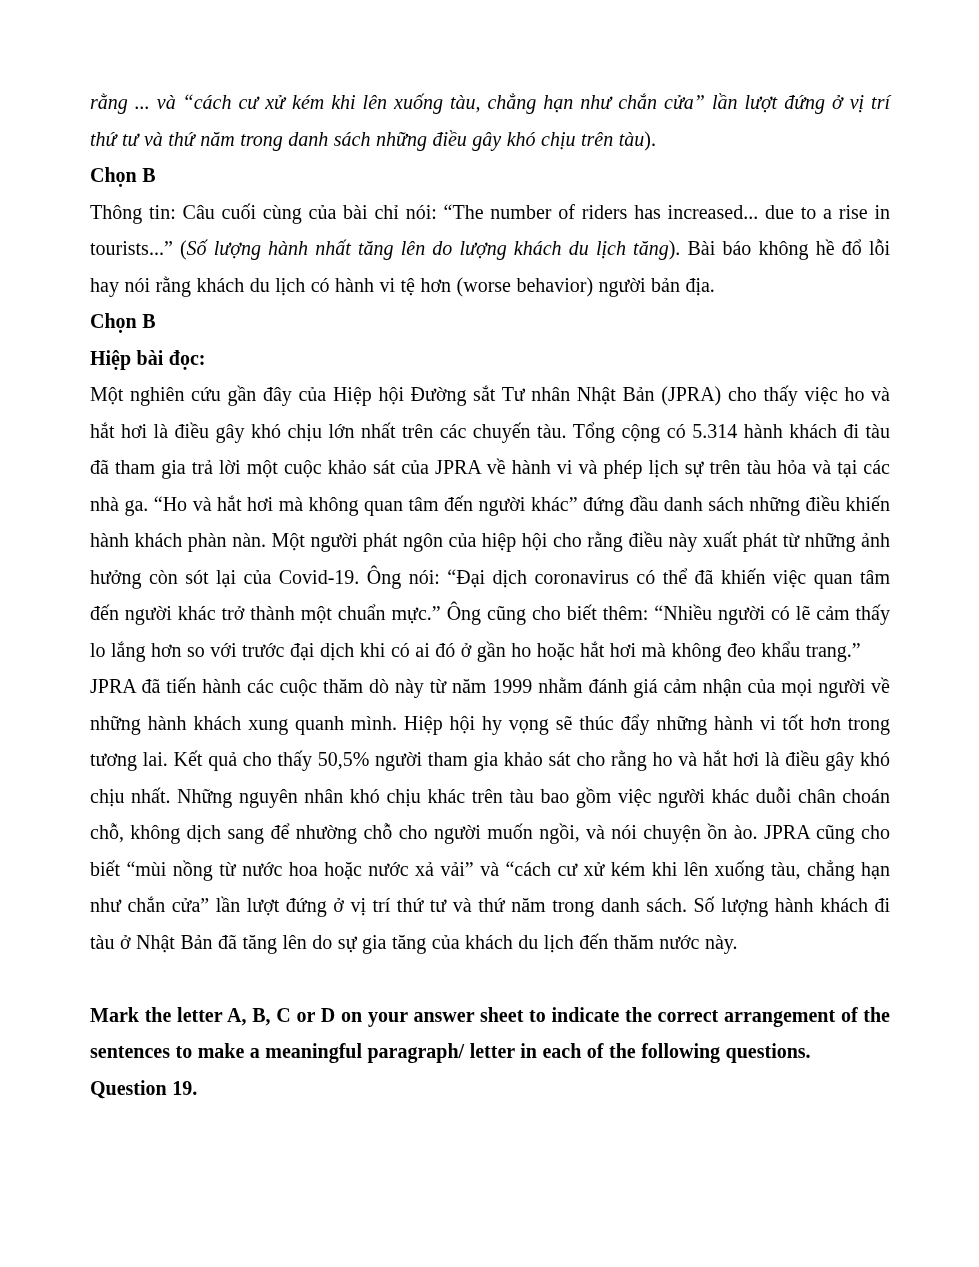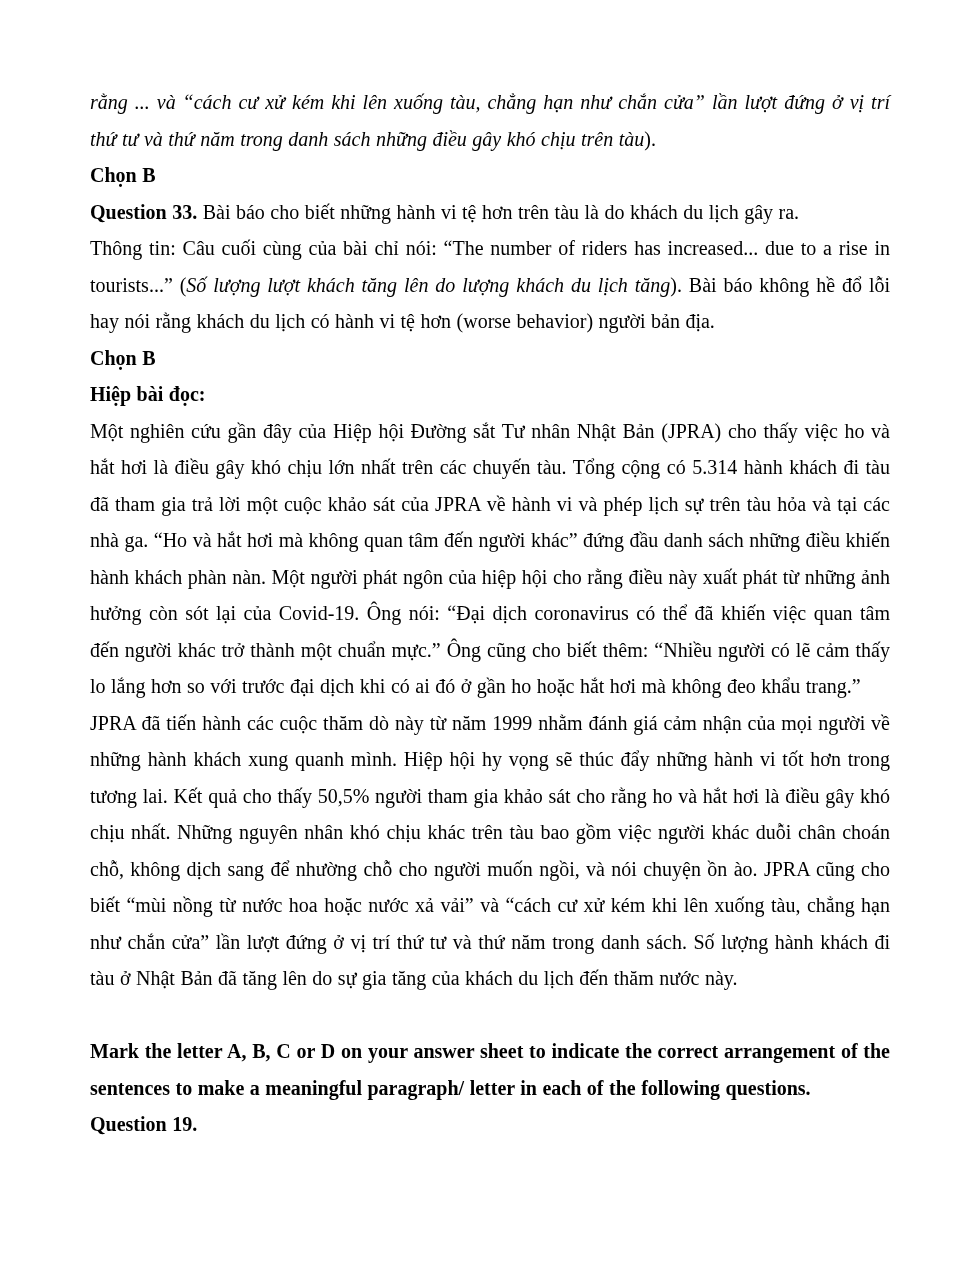--- a/index.html
+++ b/index.html
@@ -38,22 +38,21 @@
   .run.bold   { font-weight: 700; font-style: normal; margin-top: 13px; }
   .run.italic { font-weight: 400; font-style: italic; }
 </style>
 </head>
 <body>
 
 <div class="page">
   <div class="doc-body">
       <p class="para"><span class="run italic">rằng ... và “cách cư xử kém khi lên xuống tàu, chẳng hạn như chắn cửa” lần lượt đứng ở vị trí thứ tư và thứ năm trong danh sách những điều gây khó chịu trên tàu</span><span class="run normal">).</span></p>
       <p class="para"><span class="run bold">Chọn B</span></p>
-      <p class="para"><span class="run bold">Question 33. </span><span class="run normal">Bài báo cho biết những hành vi tệ hơn trên tàu là do khách du lịch gây ra.</span></p>
-      <p class="para"><span class="run normal">Thông tin: Câu cuối cùng của bài chỉ nói: “The number of riders has increased... due to a rise in tourists...” (</span><span class="run italic">Số lượng lượt khách tăng lên do lượng khách du lịch tăng</span><span class="run normal">). Bài báo không hề đổ lỗi hay nói rằng khách du lịch có hành vi tệ hơn (worse behavior) người bản địa.</span></p>
+      <p class="para"><span class="run normal">Thông tin: Câu cuối cùng của bài chỉ nói: “The number of riders has increased... due to a rise in tourists...” (</span><span class="run italic">Số lượng hành nhất tăng lên do lượng khách du lịch tăng</span><span class="run normal">). Bài báo không hề đổ lỗi hay nói rằng khách du lịch có hành vi tệ hơn (worse behavior) người bản địa.</span></p>
       <p class="para"><span class="run bold">Chọn B</span></p>
       <p class="para"><span class="run bold">Hiệp bài đọc:</span></p>
       <p class="para"><span class="run normal">Một nghiên cứu gần đây của Hiệp hội Đường sắt Tư nhân Nhật Bản (JPRA) cho thấy việc ho và hắt hơi là điều gây khó chịu lớn nhất trên các chuyến tàu. Tổng cộng có 5.314 hành khách đi tàu đã tham gia trả lời một cuộc khảo sát của JPRA về hành vi và phép lịch sự trên tàu hỏa và tại các nhà ga. “Ho và hắt hơi mà không quan tâm đến người khác” đứng đầu danh sách những điều khiến hành khách phàn nàn. Một người phát ngôn của hiệp hội cho rằng điều này xuất phát từ những ảnh hưởng còn sót lại của Covid-19. Ông nói: “Đại dịch coronavirus có thể đã khiến việc quan tâm đến người khác trở thành một chuẩn mực.” Ông cũng cho biết thêm: “Nhiều người có lẽ cảm thấy lo lắng hơn so với trước đại dịch khi có ai đó ở gần ho hoặc hắt hơi mà không đeo khẩu trang.”</span></p>
       <p class="para"><span class="run normal">JPRA đã tiến hành các cuộc thăm dò này từ năm 1999 nhằm đánh giá cảm nhận của mọi người về những hành khách xung quanh mình. Hiệp hội hy vọng sẽ thúc đẩy những hành vi tốt hơn trong tương lai. Kết quả cho thấy 50,5% người tham gia khảo sát cho rằng ho và hắt hơi là điều gây khó chịu nhất. Những nguyên nhân khó chịu khác trên tàu bao gồm việc người khác duỗi chân choán chỗ, không dịch sang để nhường chỗ cho người muốn ngồi, và nói chuyện ồn ào. JPRA cũng cho biết “mùi nồng từ nước hoa hoặc nước xả vải” và “cách cư xử kém khi lên xuống tàu, chẳng hạn như chắn cửa” lần lượt đứng ở vị trí thứ tư và thứ năm trong danh sách. Số lượng hành khách đi tàu ở Nhật Bản đã tăng lên do sự gia tăng của khách du lịch đến thăm nước này.</span></p>
       <p class="para blank">&nbsp;</p>
       <p class="para"><span class="run bold">Mark the letter A, B, C or D on your answer sheet to indicate the correct arrangement of the sentences to make a meaningful paragraph/ letter in each of the following questions.</span></p>
       <p class="para"><span class="run bold">Question 19.</span></p>
     </div>
 </div>
 

